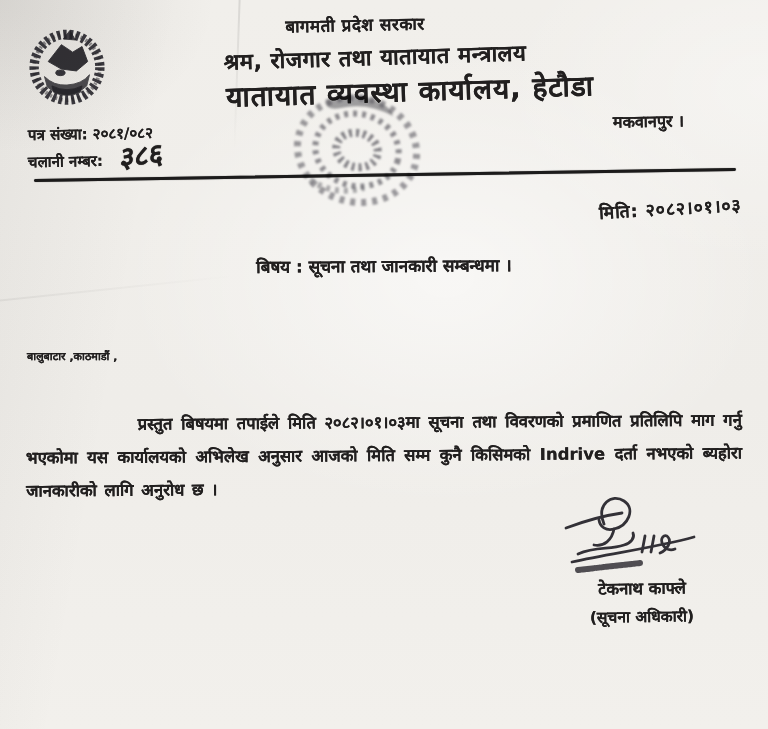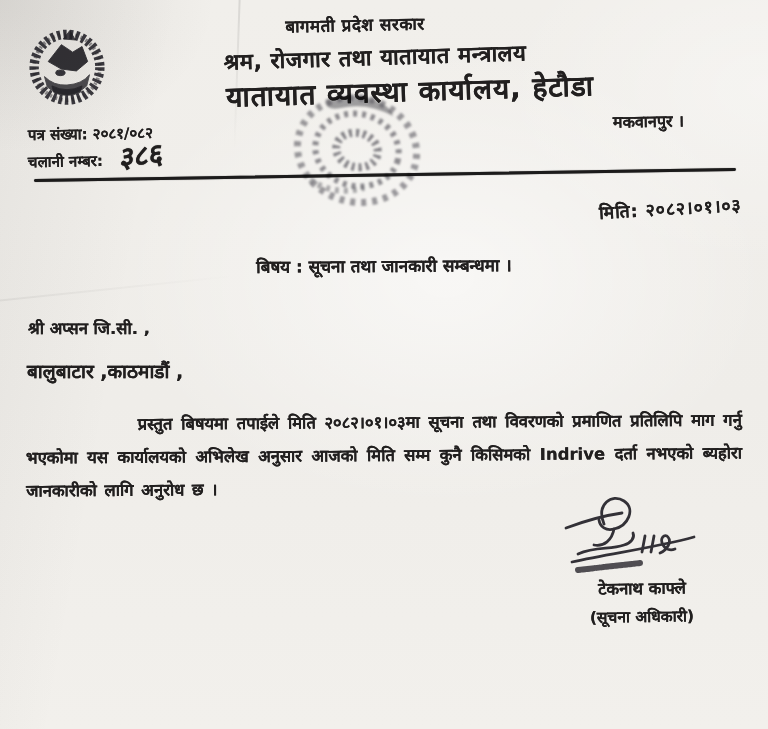--- a/index.html
+++ b/index.html
@@ -51,21 +51,21 @@
   .rule{left:34px;top:179px;width:702px;height:3px;background:#1c1b1b;border-radius:2px;
         transform:rotate(-0.9deg);transform-origin:left center;box-shadow:0 0 1px rgba(0,0,0,.6);}
 
   .stamp{left:270px;top:84px;width:175px;height:140px;mix-blend-mode:multiply;opacity:.78;filter:blur(1.1px);}
 
   .date-line{right:26px;top:196px;font-size:17.5px;transform:rotate(-3.2deg);letter-spacing:1px;}
 
   .subject-line{left:0;top:254px;width:768px;text-align:center;font-size:17px;transform:rotate(-0.4deg);}
 
   .recipient-name{left:28px;top:316px;font-size:16.5px;}
-  .recipient-address{left:27px;top:358px;font-size:19px;}
+  .recipient-address{left:27px;top:348px;font-size:11px;}
 
   .body-par{
     left:26px;top:406px;width:716px;font-size:16.5px;line-height:33px;
     text-align:justify;text-indent:112px;word-spacing:2px;transform:rotate(-0.4deg);
   }
 
   .sig-scribble{left:552px;top:490px;width:176px;height:92px;opacity:.92;}
   .sig-name{left:552px;top:576px;width:180px;text-align:center;font-size:16.5px;transform:rotate(-0.8deg);}
   .sig-title{left:552px;top:605px;width:180px;text-align:center;font-size:15.5px;transform:rotate(-0.8deg);}
 </style>
@@ -110,21 +110,20 @@
       <ellipse cx="87" cy="66" rx="21" ry="17" stroke-width="8" stroke-dasharray="3 4" opacity=".78"></ellipse>
     </g>
     <path d="M55,18 q30,-14 58,2 q8,5 10,12 q-26,-14 -52,-8 q-14,3 -16,-6z" fill="#2e2d36" opacity=".55"></path>
     <path d="M40,96 q24,16 54,8" stroke="#3a3944" stroke-width="6" stroke-dasharray="4 5" fill="none" opacity=".5"></path>
   </svg>
 
   <div class="abs ink b date-line">मिति: २०८२।०१।०३</div>
 
   <div class="abs ink b subject-line">बिषय : सूचना तथा जानकारी सम्बन्धमा ।</div>
 
-  <div class="abs ink b recipient-name">श्री अप्सन जि.सी. ,</div>
   <div class="abs ink b recipient-address">बालुबाटार ,काठमाडौं ,</div>
 
   <div class="abs ink b body-par">प्रस्तुत बिषयमा तपाईले मिति २०८२।०१।०३मा सूचना तथा विवरणको प्रमाणित प्रतिलिपि माग गर्नु भएकोमा यस कार्यालयको अभिलेख अनुसार आजको मिति सम्म कुनै किसिमको Indrive दर्ता नभएको ब्यहोरा जानकारीको लागि अनुरोध छ ।</div>
 
   <svg class="abs sig-scribble" viewBox="0 0 176 92" xmlns="http://www.w3.org/2000/svg">
     <g fill="none" stroke="#232128" stroke-width="2.8" stroke-linecap="round">
       <path d="M14,38 C38,29 56,25 70,23"></path>
       <path d="M52,34 C44,14 60,3 72,11 C84,19 76,36 62,39 C54,41 48,37 47,30"></path>
       <path d="M62,39 C60,50 52,57 42,55"></path>
       <path d="M26,64 C44,56 58,60 72,55 C79,53 83,48 81,43"></path>

